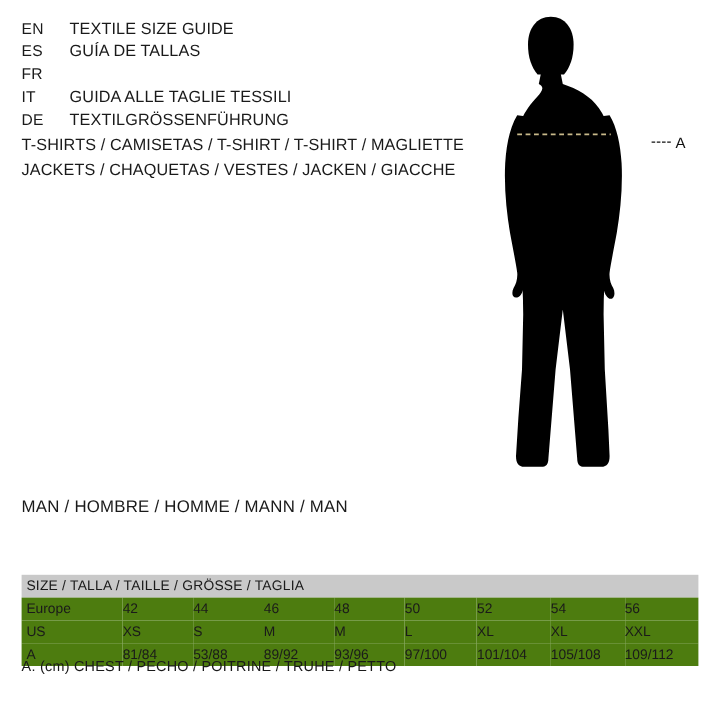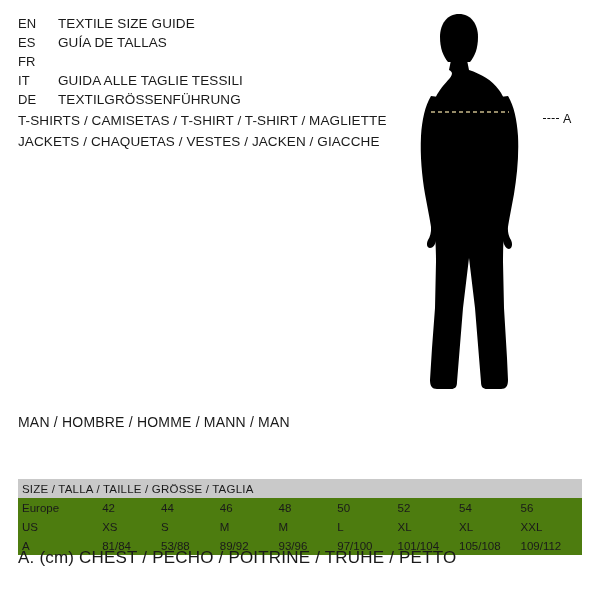--- a/index.html
+++ b/index.html
@@ -131,21 +131,21 @@
   tr.row-light {
     background: #4d7c0f;
   }
   tr.row-grey {
     background: #4d7c0f;
   }
   .footnote {
     position: absolute;
     left: 18px;
     top: 548px;
-    font-size: 17px;
+    font-size: 12px;
     letter-spacing: 0.2px;
   }
 </style>
 </head>
 <body>
 
 <div class="page">
 
   <div class="lang-block">
     <div class="lang-row">

